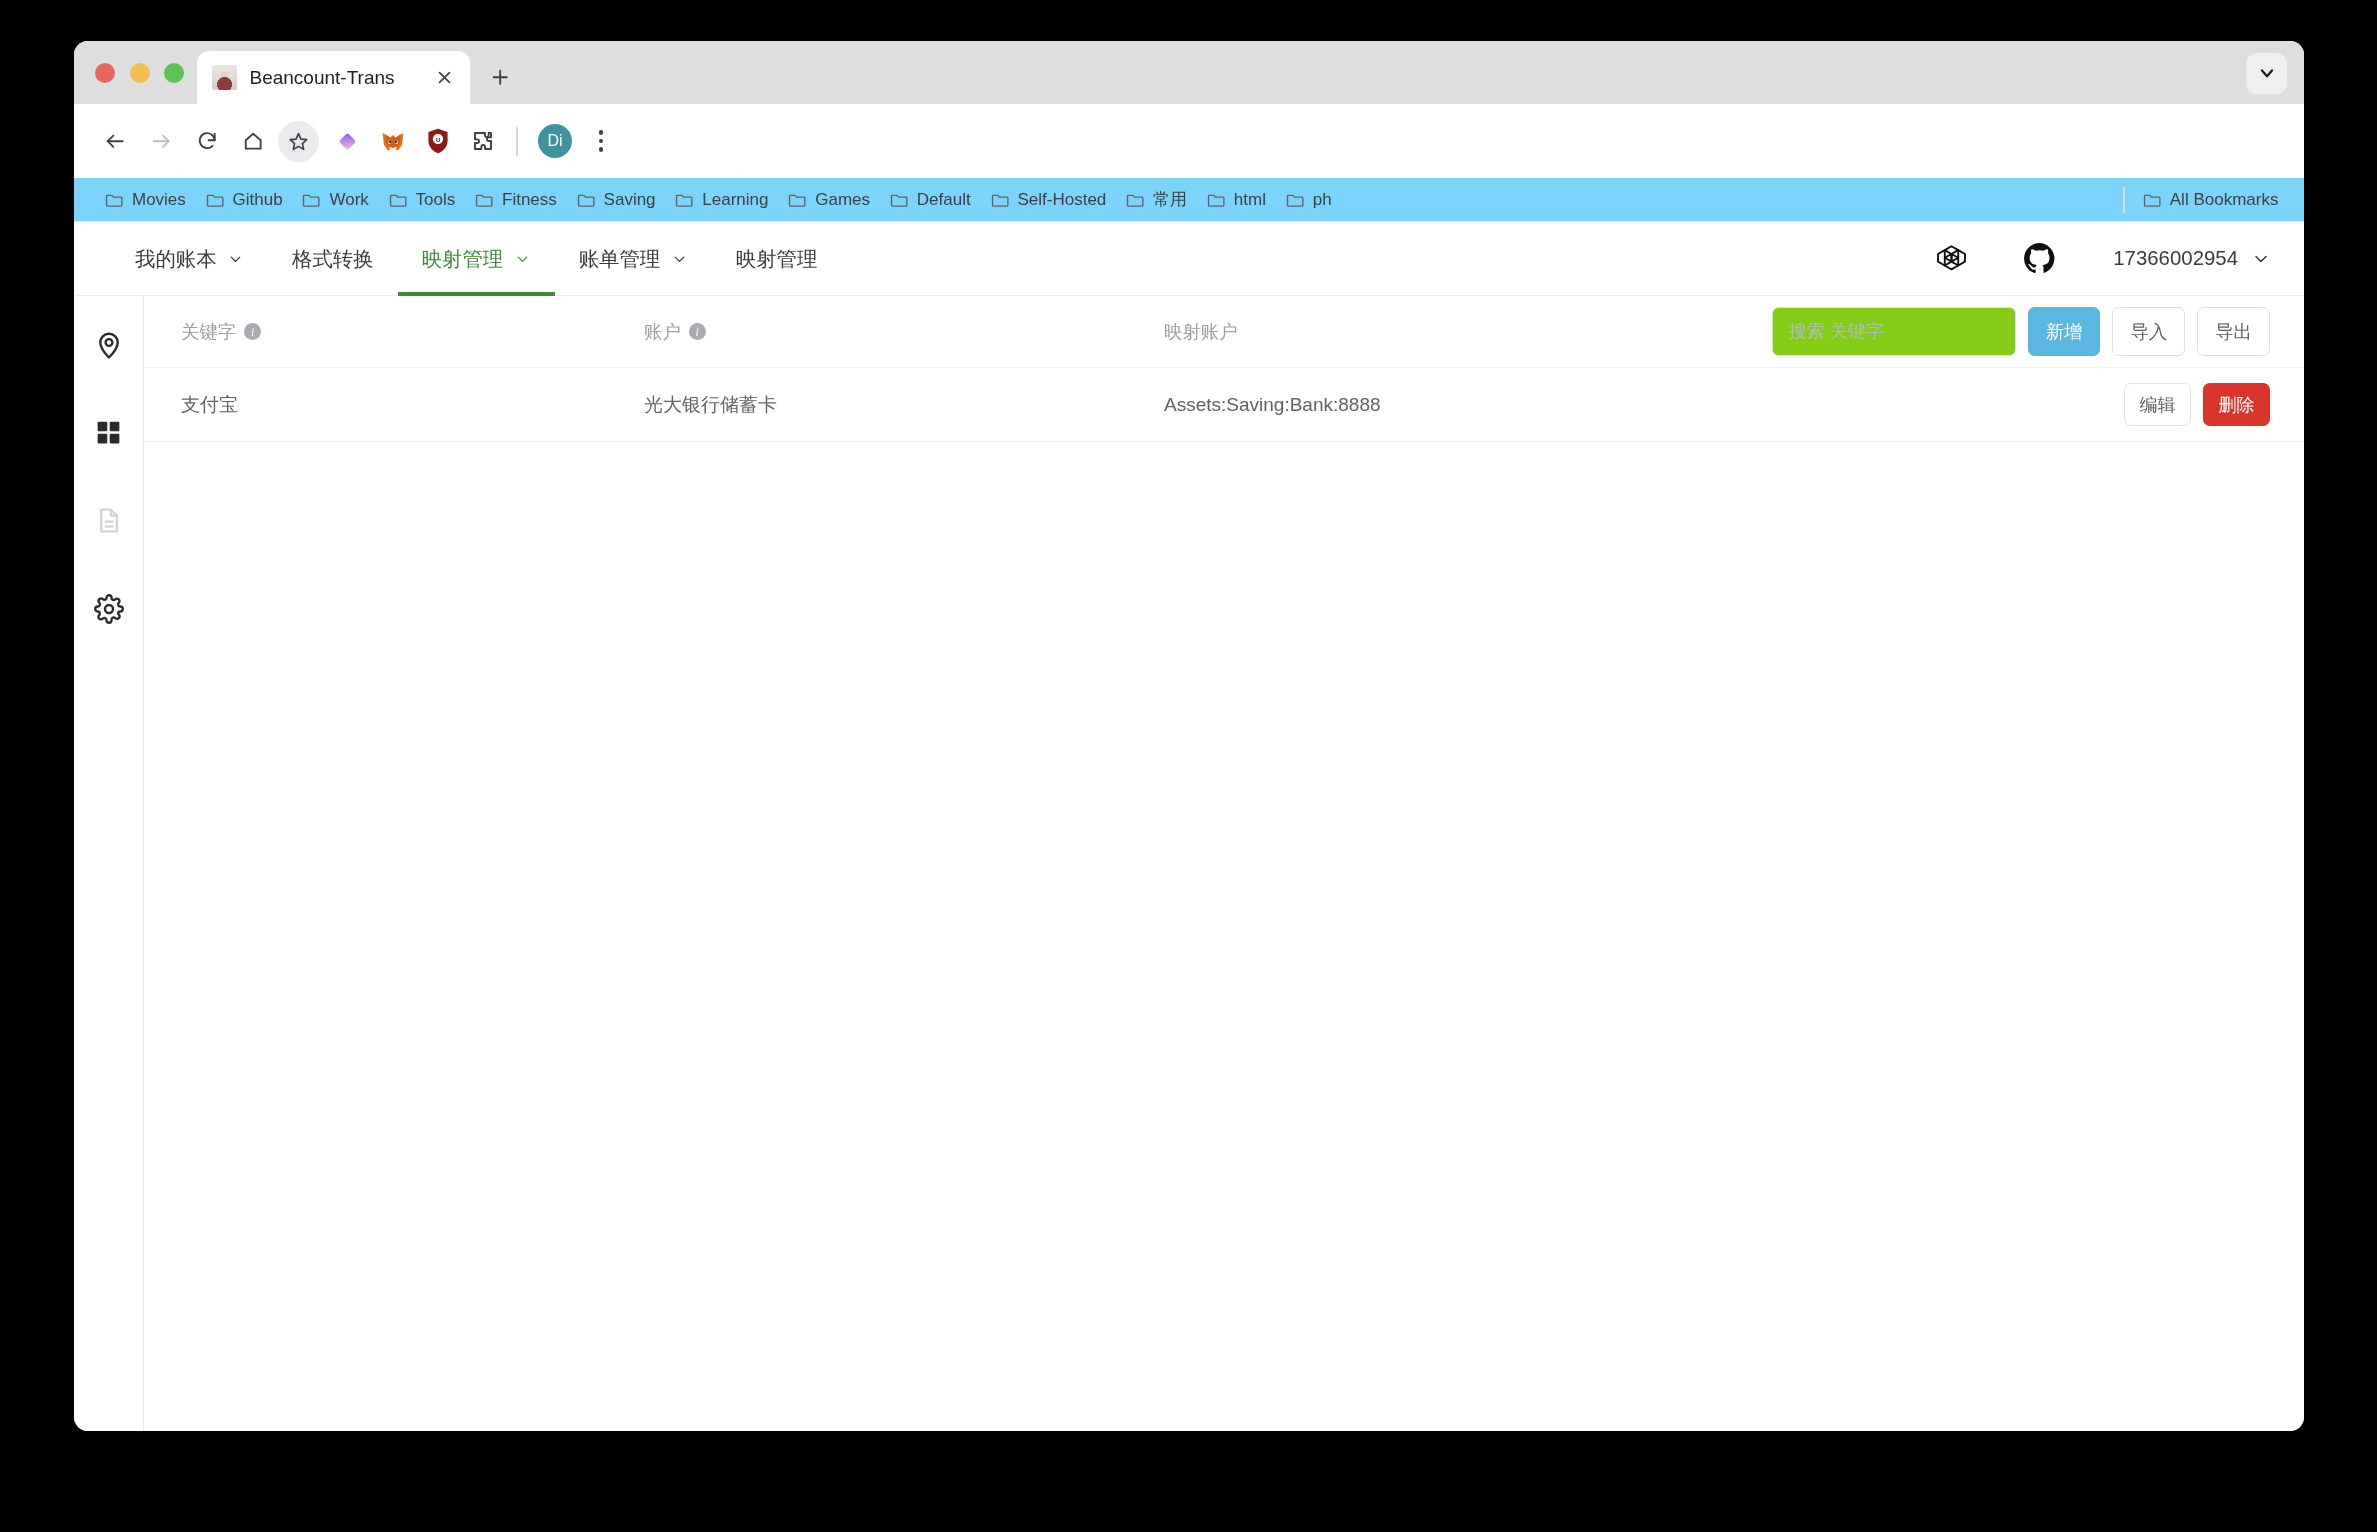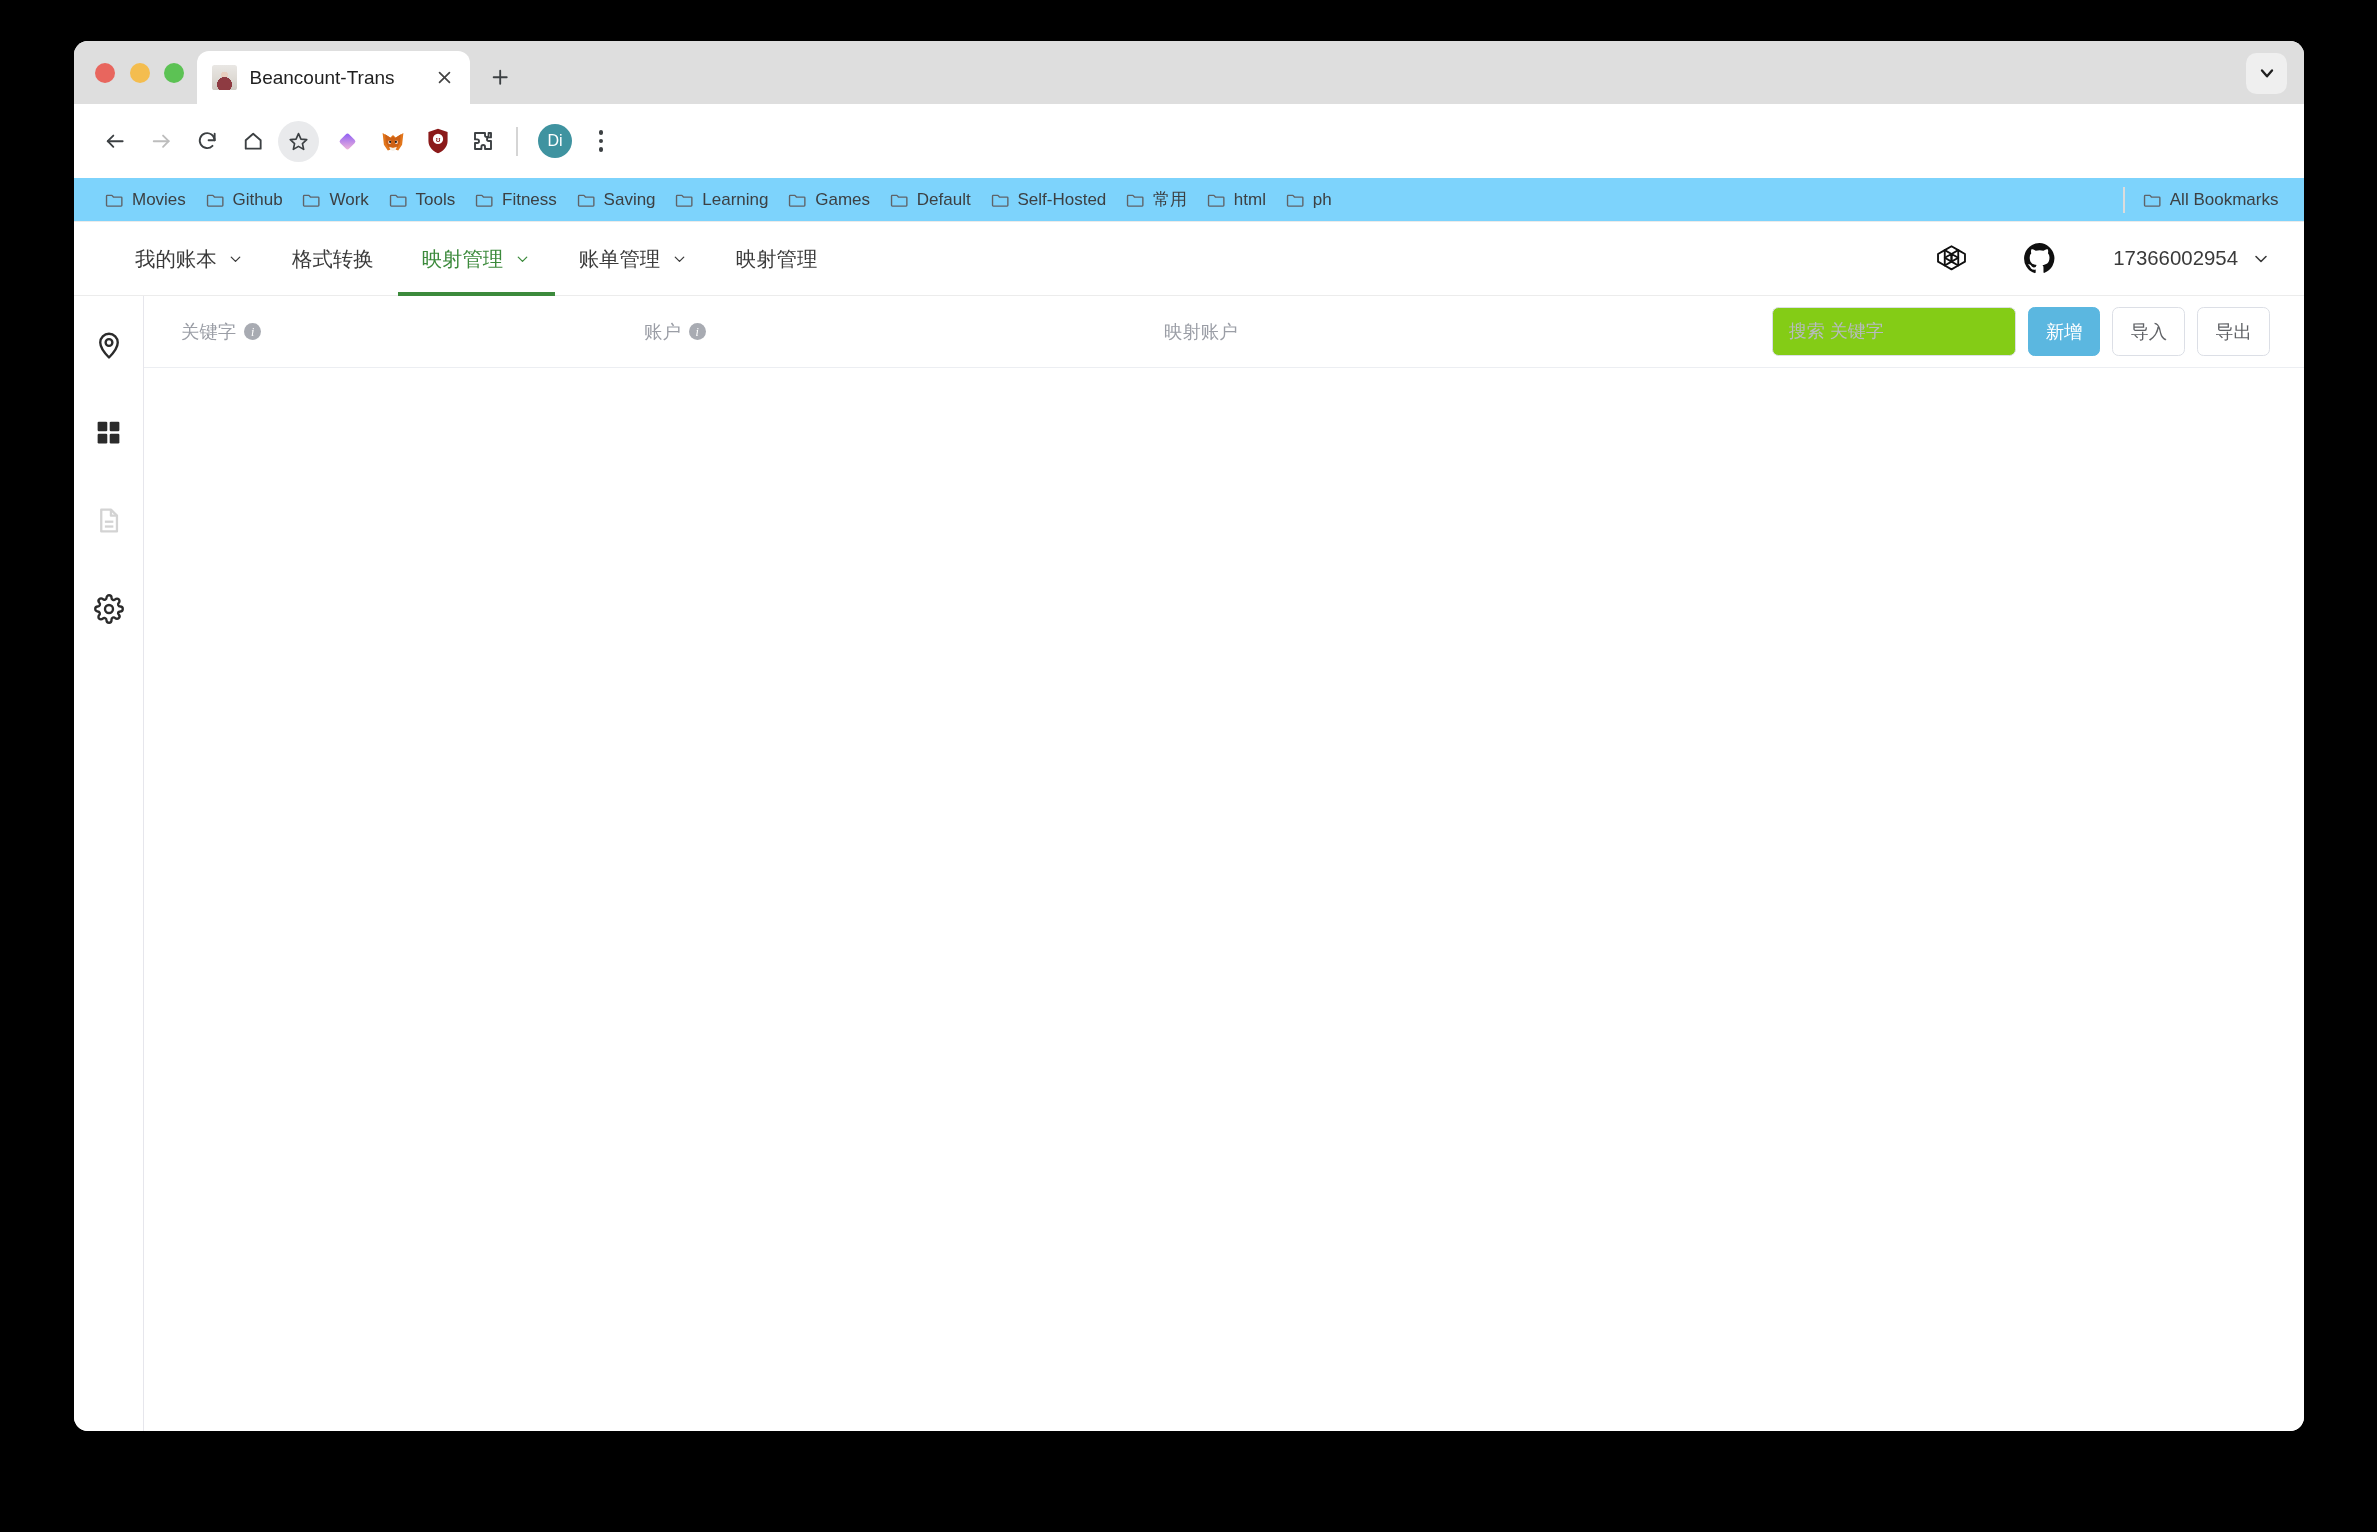--- a/index.html
+++ b/index.html
@@ -643,20 +643,29 @@
               </span>
             </div>
             <div class="col-act">
               <input id="search-input" type="text" placeholder="搜索 关键字" style="">
               <button class="btn primary">新增</button>
               <button class="btn">导入</button>
               <button class="btn">导出</button>
             </div>
           </div>
 
+          <div id="table-row">
+            <div class="col-kw td">支付宝</div>
+            <div class="col-acct td">光大银行储蓄卡</div>
+            <div class="col-map td">Assets:Saving:Bank:8888</div>
+            <div class="col-act">
+              <button class="btn sm">编辑</button>
+              <button class="btn sm danger">删除</button>
+            </div>
+          </div>
 
         </div>
       </div>
 
     </div>
   </div>
 </div>
 
 
 </body></html>

